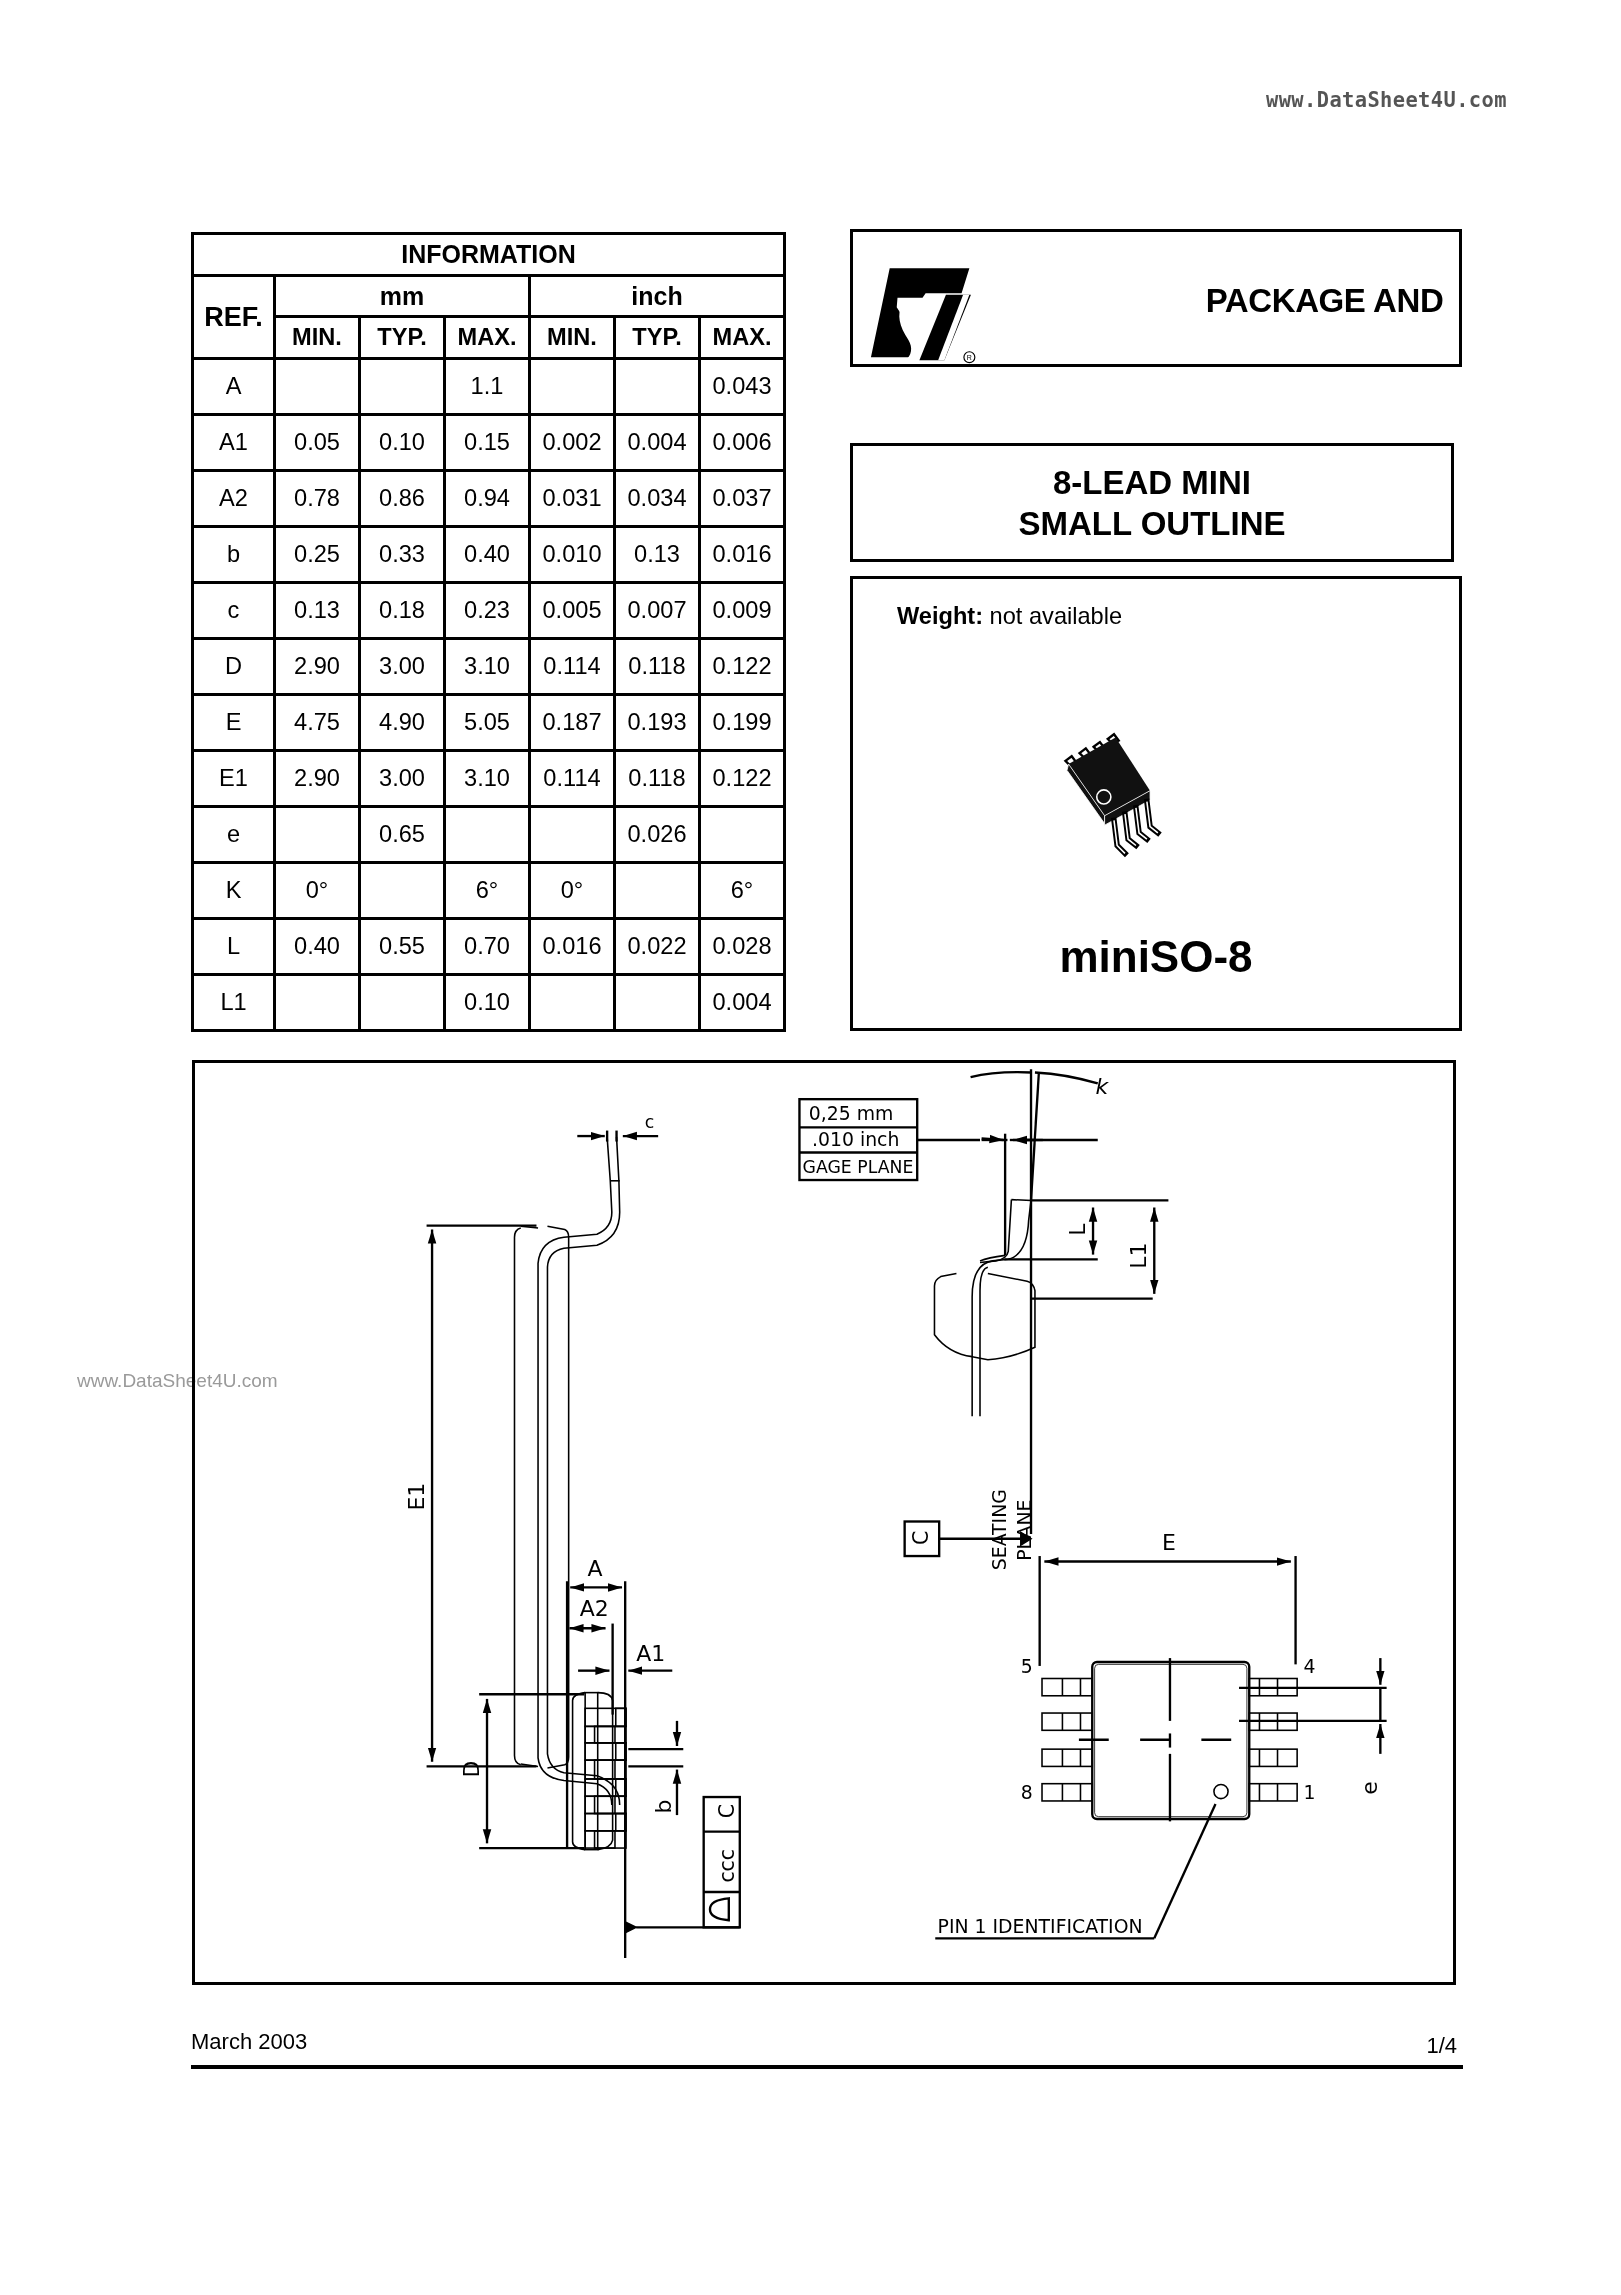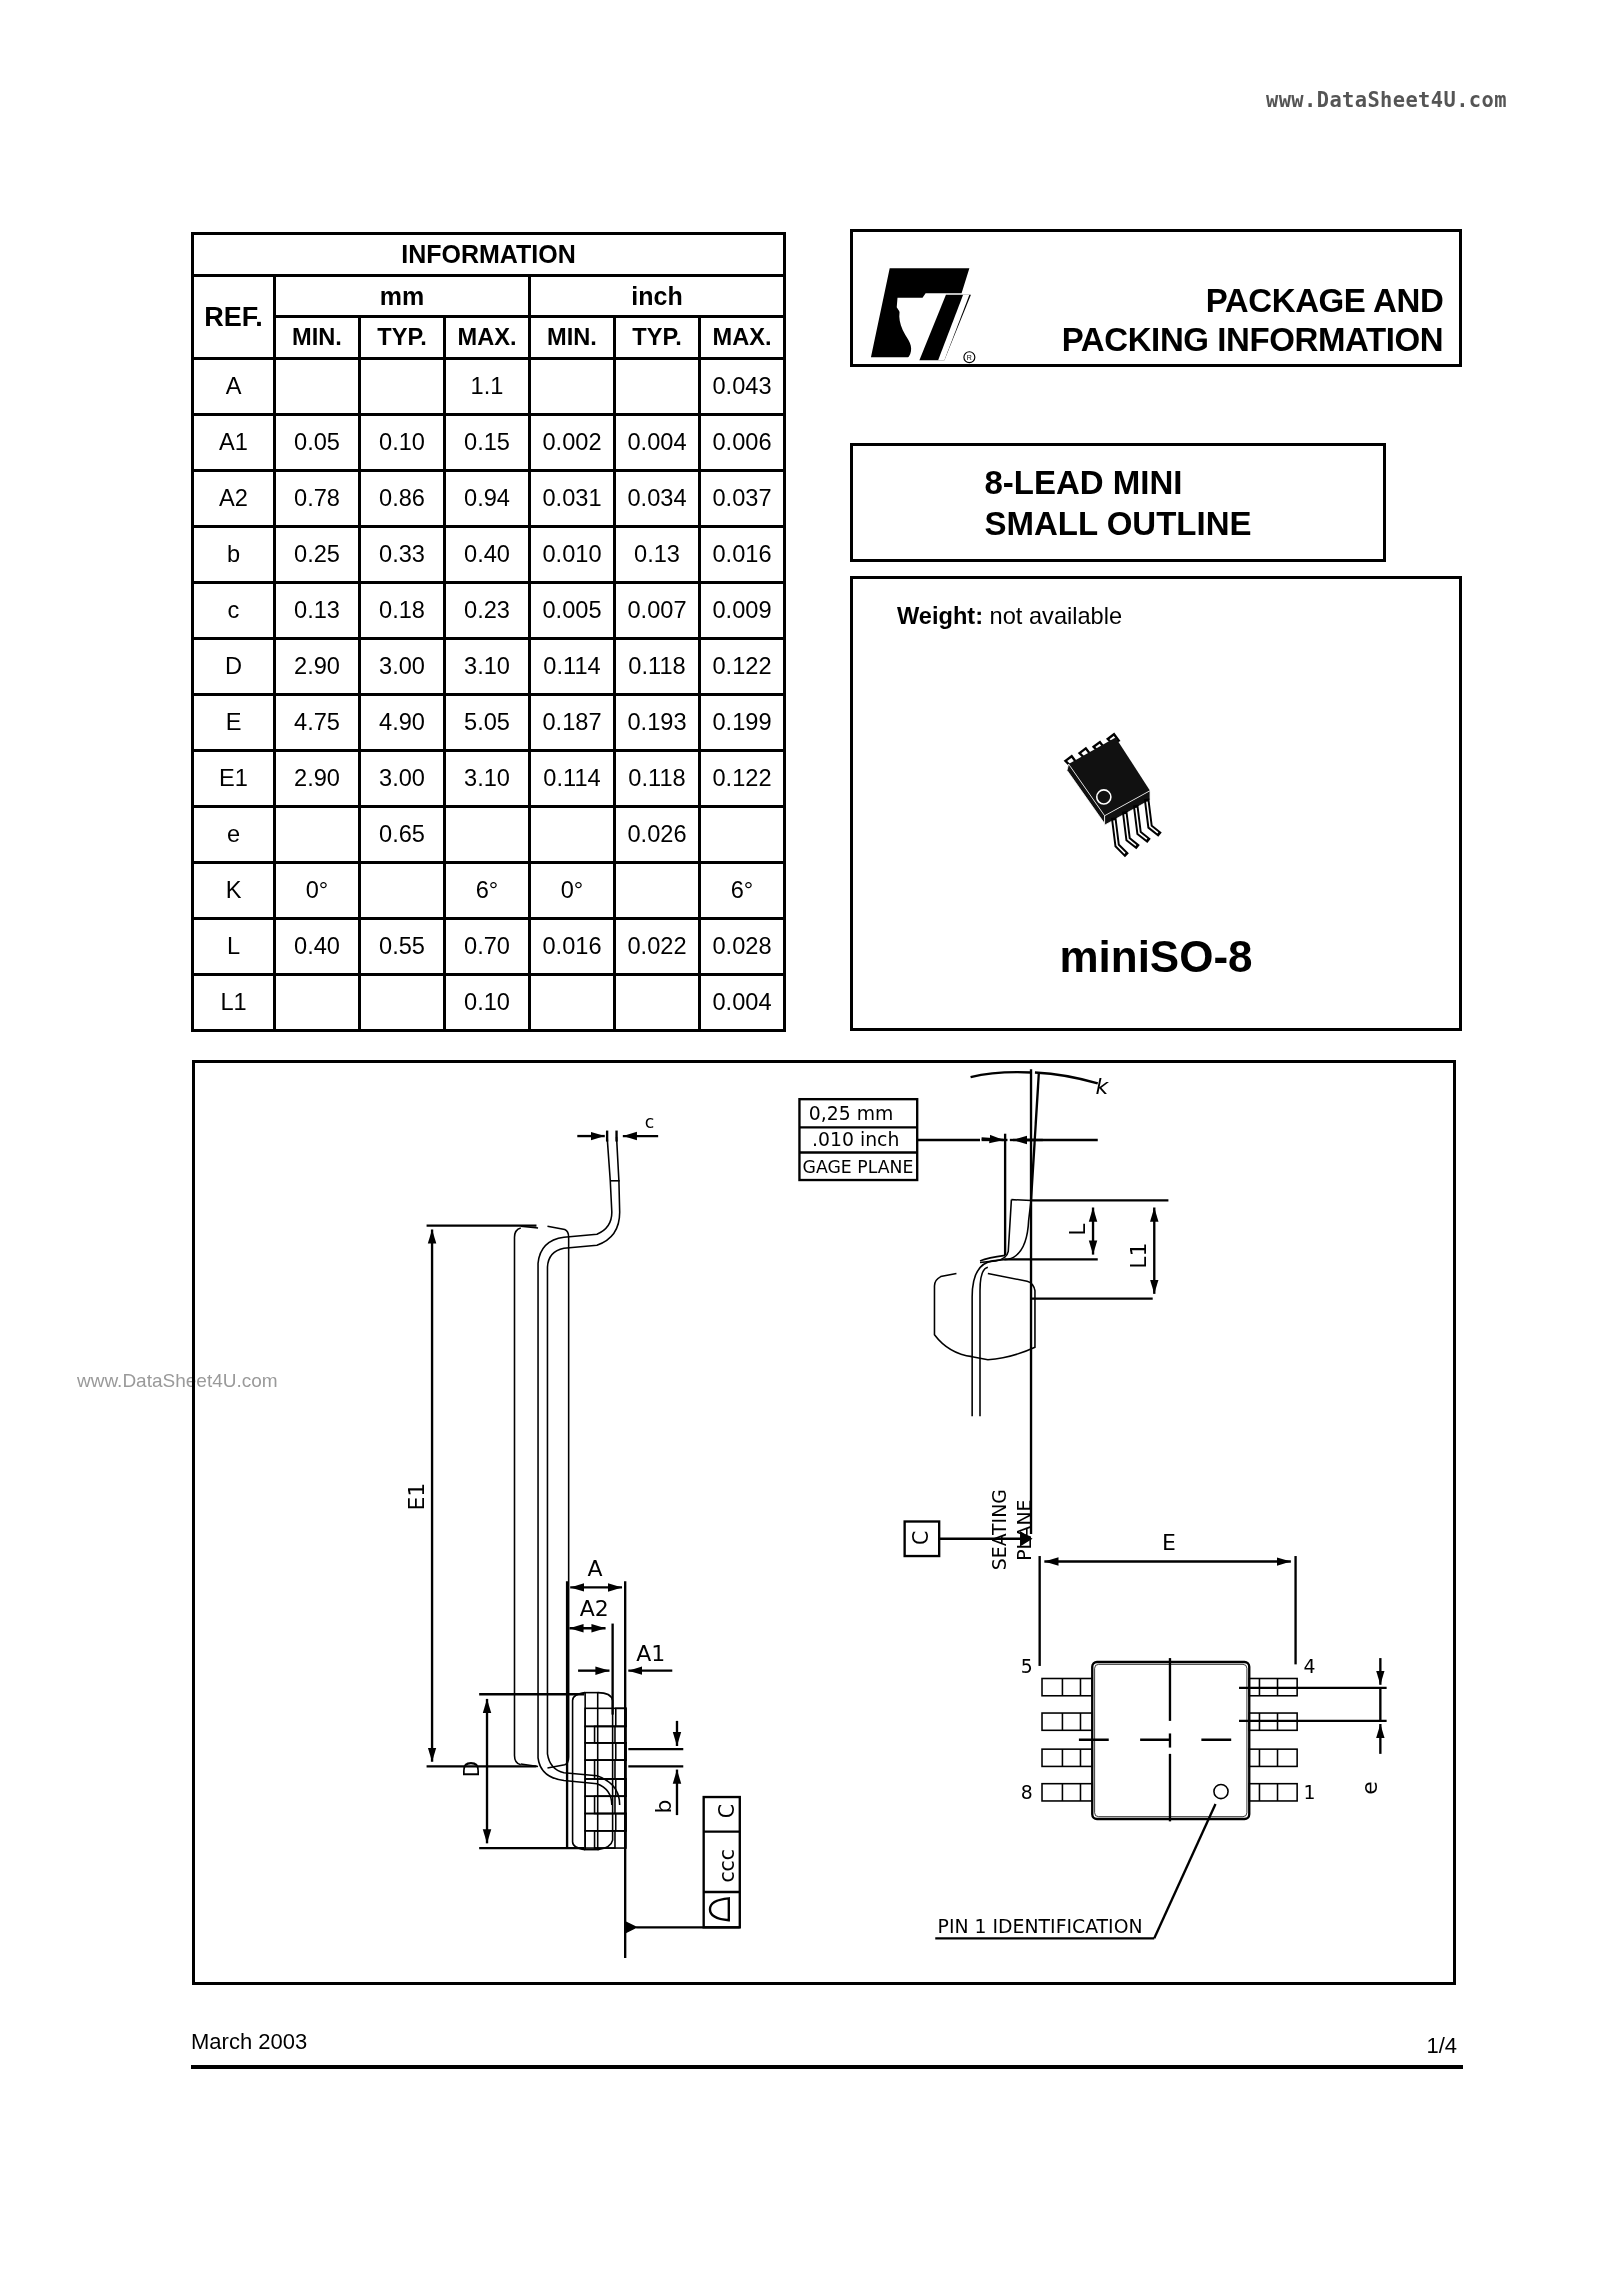--- a/index.html
+++ b/index.html
@@ -17,21 +17,21 @@
   .dim-table .hdr-col { height:39px; font-size:23.6px; }
   .dim-table .hdr-ref { width:79px; font-size:27px; }
   .dim-table td { height:53px; font-weight:normal; }
   .dim-table col.c-ref { width:82px; }
   .dim-table col.c-v { width:85px; }
 
   
   .box { border:3.9px solid #000; box-sizing:border-box; }
   .box-title { left:850px; top:229px; width:612px; height:138px; }
   .title-text { right:15.7px; top:49px; text-align:right; font-weight:bold; font-size:33px; line-height:39px; letter-spacing:-0.4px; }
-  .box-pkg { left:850px; top:443px; width:536px; height:119px; display:flex; align-items:center; justify-content:center; font-weight:bold; font-size:33px; line-height:41px; }
+  .box-pkg { left:850px; top:443px; width:604px; height:119px; display:flex; align-items:center; justify-content:center; text-align:center; font-weight:bold; font-size:33px; line-height:41px; }
   .box-info { left:850px; top:576px; width:612px; height:455px; }
   .weight { left:44px; top:23.6px; font-size:23.6px; }
   .weight b { font-weight:bold; }
   .chip-img { left:206px; top:149px; }
   .pkg-name { left:0; width:100%; top:353px; text-align:center; font-weight:bold; font-size:44px; }
 
   
   .drawing-frame { left:192px; top:1060px; width:1264px; height:925px; border:3.9px solid #000; box-sizing:border-box; }
   .drawing-svg { left:0; top:0; }
   .cad { font-family:"DejaVu Sans", sans-serif; }
@@ -192,21 +192,20 @@
     <polygon points="26,4 128,4 118,36 72,36 68,42 60,42 36,42 35,54 58,90 60,104 55,118 2,118" fill="#000"></polygon>
     <path d="M42,50 C35,64 38,78 50,96 C56,106 54,116 46,122 L70,122 C80,110 80,96 70,80 L52,50 Z" fill="#fff"></path>
     <polygon points="64,122 98,38 130,38 96,122" fill="#000"></polygon>
     <polygon points="100,122 132,38 140,36 108,122" fill="#fff"></polygon>
     <polygon points="88,122 120,38 128,38 96,122" fill="#fff"></polygon>
     <circle cx="128" cy="118" r="7" fill="none" stroke="#000" stroke-width="1.5"></circle>
     <text x="124.5" y="122" font-size="9" font-family="Liberation Sans, sans-serif">R</text>
   </svg>
   <div class="abs title-text">
     <div>PACKAGE AND</div>
-    <div>PACKING INFORMATION</div>
   </div>
 </div>
 
 <div class="abs box box-pkg">
   <div>
     <div>8-LEAD MINI</div>
     <div>SMALL OUTLINE</div>
   </div>
 </div>
 

